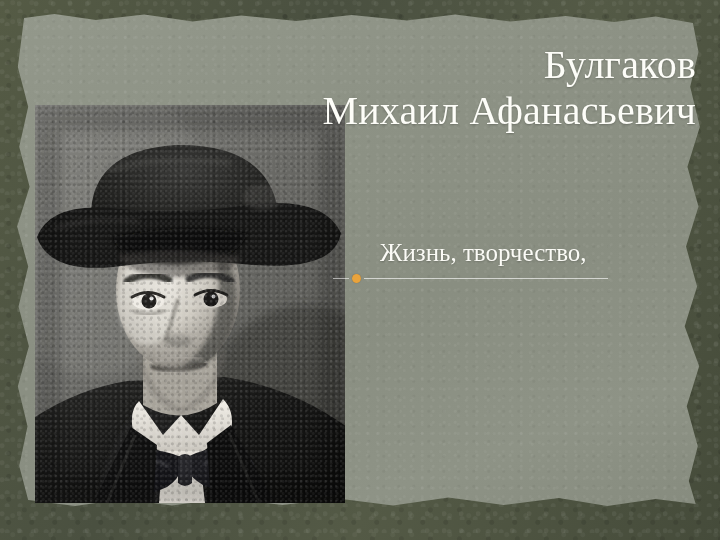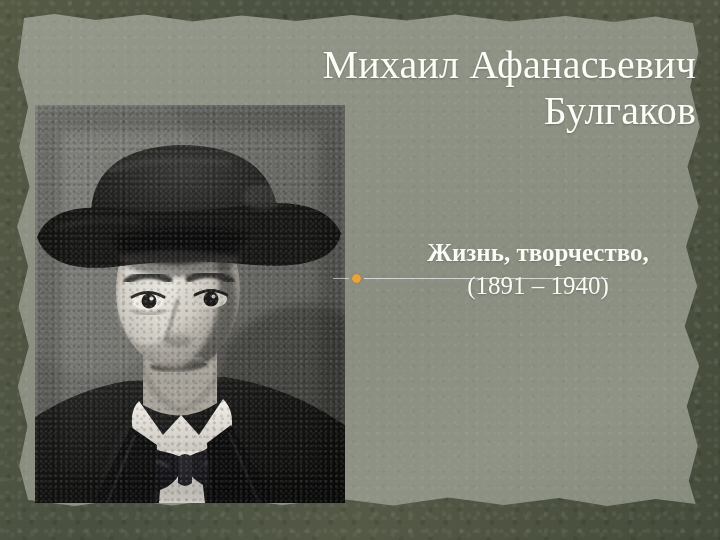--- a/index.html
+++ b/index.html
@@ -109,21 +109,21 @@
     left: 380px;
     top: 236px;
     width: 316px;
     text-align: center;
     color: #fbfbf6;
     font-size: 25px;
     line-height: 1.33;
     text-shadow: 0 1px 2px rgba(0,0,0,.20);
   }
   #subtitle-block .sl { display: block; }
-  #subtitle-block .sl-first { text-align: center; font-weight: bold; }
+  #subtitle-block .sl-first { text-align: left; }
 
   
   #divider {
     position: absolute;
     left: 333px;
     top: 274px;
     width: 275px;
     height: 9px;
     display: flex;
     align-items: center;
@@ -265,28 +265,27 @@
       <path d="M 100 330 L 72 398" stroke="#343432" stroke-width="3" fill="none" opacity=".5"></path>
       <path d="M 194 328 L 224 398" stroke="#2e2e2c" stroke-width="3" fill="none" opacity=".45"></path>
 
       <rect x="0" y="0" width="310" height="398" fill="none"></rect>
       <path d="M 0 0 H 310 V 398 H 0 Z M 26 26 H 284 V 372 H 26 Z" fill="#000" opacity=".16" fill-rule="evenodd" filter="url(#soft2)"></path>
     </svg>
     <div id="portrait-grain"></div>
   </div>
 
   <div id="title-block">
+    <span class="tl">Булгаков</span>
     <span class="tl">Михаил Афанасьевич</span>
-    <span class="tl">Булгаков</span>
   </div>
 
   <div id="divider">
     <span class="seg-short"></span>
     <span class="dot"></span>
     <span class="seg-long"></span>
   </div>
 
   <div id="subtitle-block">
     <span class="sl sl-first">Жизнь, творчество,</span>
-    <span class="sl">(1891 – 1940)</span>
   </div>
 
 </div>
 
 </body></html>

